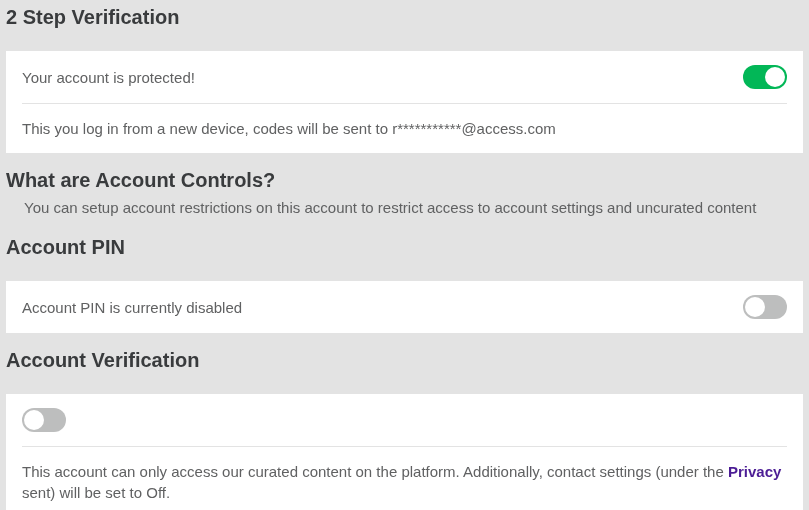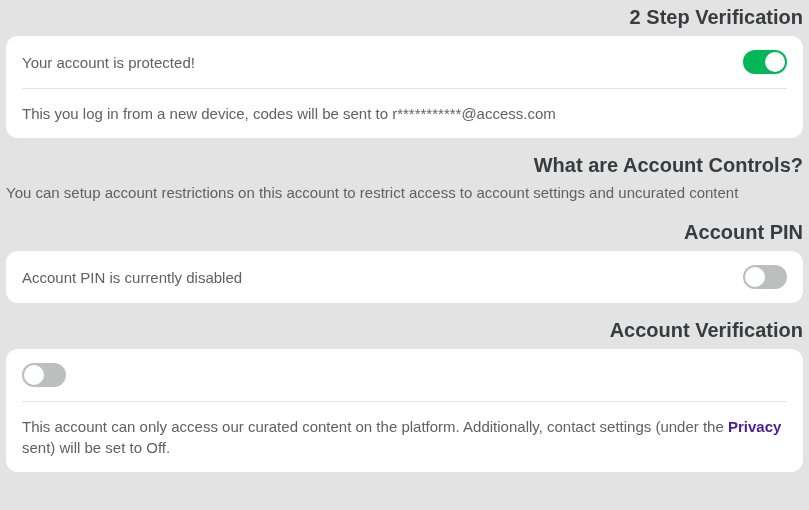--- a/index.html
+++ b/index.html
@@ -11,35 +11,34 @@
       font-family: -apple-system, BlinkMacSystemFont, "Segoe UI", "Helvetica Neue", Arial, sans-serif;
       background: #e3e3e3;
       width: 809px;
       height: 510px;
       overflow: hidden;
     }
     .section-heading {
       font-weight: 700;
       color: #393b3d;
       padding: 6px 6px 6px 6px;
-      text-align: right;
     }
     h2.section-heading {
       font-size: 20px;
     }
     .section-desc {
       color: #606162;
       font-size: 15px;
       line-height: 1.35;
-      padding: 0 6px 12px 6px;
+      padding: 0 6px 12px 24px;
     }
     .card {
       background: #ffffff;
-      margin: 1px 6px 10px 6px;
-      border-radius: 12px;
+      margin: 16px 6px 10px 6px;
+      border-radius: 0;
     }
     .card-row {
       display: flex;
       align-items: center;
       justify-content: space-between;
       padding: 14px 16px;
     }
     .card-text {
       color: #606162;
       font-size: 15px;

